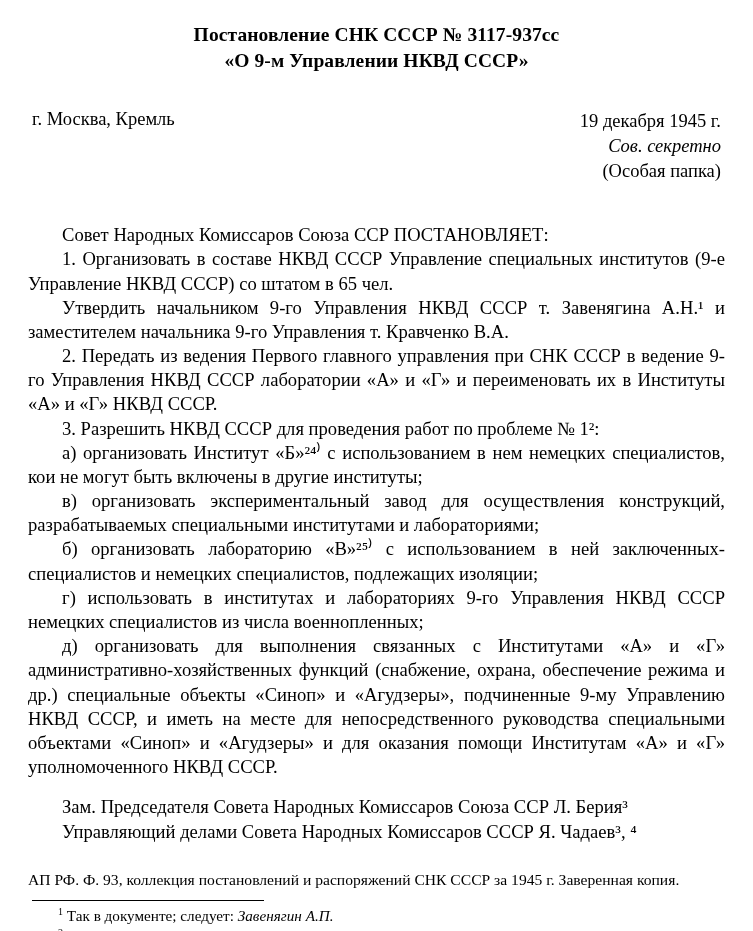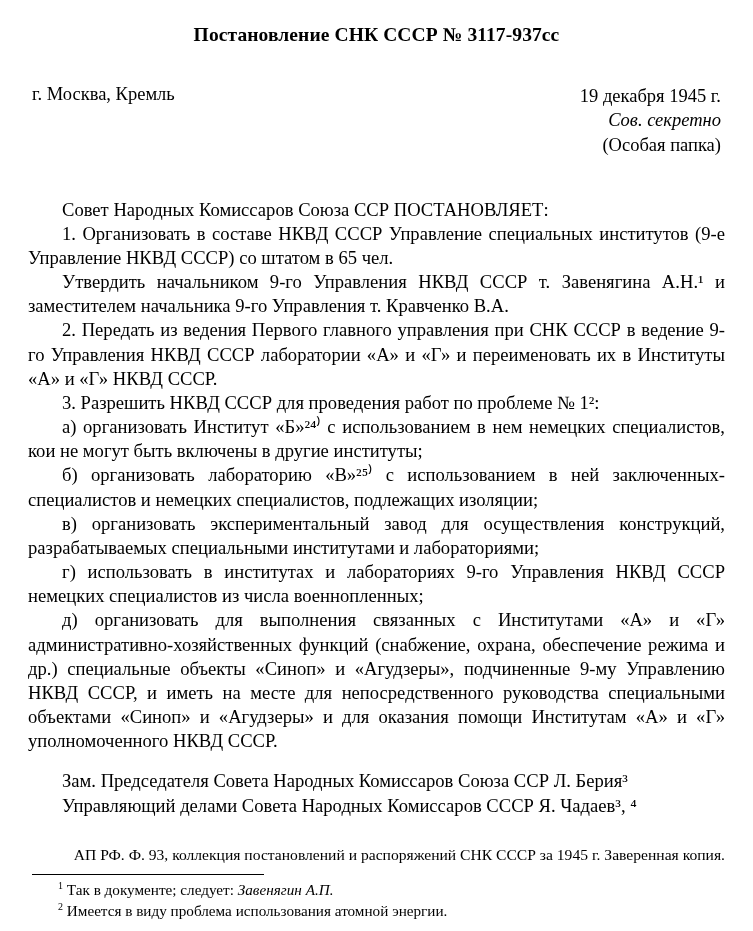--- a/index.html
+++ b/index.html
@@ -67,21 +67,20 @@
     font-size: 18.6px;
     line-height: 1.32;
   }
   .sign-line {
     text-indent: 34px;
   }
   .source-line {
     margin-top: 26px;
     font-size: 15.6px;
     line-height: 1.3;
-    text-align: right;
   }
   .rule {
     width: 232px;
     height: 0;
     border-top: 1.2px solid #000;
     margin: 9px 0 4px 4px;
   }
   .footnotes {
     font-size: 15.2px;
     line-height: 1.42;
@@ -99,40 +98,41 @@
     font-style: italic;
   }
 </style>
 </head>
 <body>
 
 <div class="page">
 
   <div class="title-block">
     <div class="title-line">Постановление СНК СССР № 3117-937сс</div>
+    <div class="title-line">«О 9-м Управлении НКВД СССР»</div>
   </div>
 
   <div class="meta-row">
     <div class="meta-left">г. Москва,  Кремль</div>
     <div class="meta-right">
       <div>19 декабря 1945 г.</div>
       <div class="meta-secret">Сов. секретно</div>
       <div>(Особая папка)</div>
     </div>
   </div>
 
   <div class="body-block">
     <p class="para">Совет Народных Комиссаров Союза ССР ПОСТАНОВЛЯЕТ:</p>
     <p class="para">1. Организовать в составе НКВД СССР Управление специальных институтов (9-е Управление НКВД СССР) со штатом в 65 чел.</p>
     <p class="para">Утвердить начальником 9-го Управления НКВД СССР т. Завенягина А.Н.¹ и заместителем начальника 9-го Управления т. Кравченко В.А.</p>
     <p class="para">2. Передать из ведения Первого главного управления при СНК СССР в ведение 9-го Управления НКВД СССР лаборатории «А» и «Г» и переименовать их в Институты «А» и «Г» НКВД СССР.</p>
     <p class="para">3. Разрешить НКВД СССР для проведения работ по проблеме № 1²:</p>
     <p class="para">а) организовать Институт «Б»²⁴⁾ с использованием в нем немецких специалистов, кои не могут быть включены в другие институты;</p>
+    <p class="para">в) организовать экспериментальный завод для осуществления конструкций, разрабатываемых специальными институтами и лабораториями;</p>
     <p class="para">б) организовать лабораторию «В»²⁵⁾ с использованием в ней заключенных-специалистов и немецких специалистов, подлежащих изоляции;</p>
-    <p class="para">в) организовать экспериментальный завод для осуществления конструкций, разрабатываемых специальными институтами и лабораториями;</p>
     <p class="para">г) использовать в институтах и лабораториях 9-го Управления НКВД СССР немецких специалистов из числа военнопленных;</p>
     <p class="para">д) организовать для выполнения связанных с Институтами «А» и «Г» административно-хозяйственных функций (снабжение, охрана, обеспечение режима и др.) специальные объекты «Синоп» и «Агудзеры», подчиненные 9-му Управлению НКВД СССР, и иметь на месте для непосредственного руководства специальными объектами «Синоп» и «Агудзеры» и для оказания помощи Институтам «А» и «Г» уполномоченного НКВД СССР.</p>
   </div>
 
   <div class="sign-block">
     <div class="sign-line">Зам. Председателя Совета Народных Комиссаров Союза ССР Л. Берия³</div>
     <div class="sign-line">Управляющий делами Совета Народных Комиссаров СССР Я. Чадаев³, ⁴</div>
   </div>
 
   <div class="source-line">АП РФ. Ф. 93, коллекция постановлений и распоряжений СНК СССР за 1945 г. Заверенная копия.</div>

